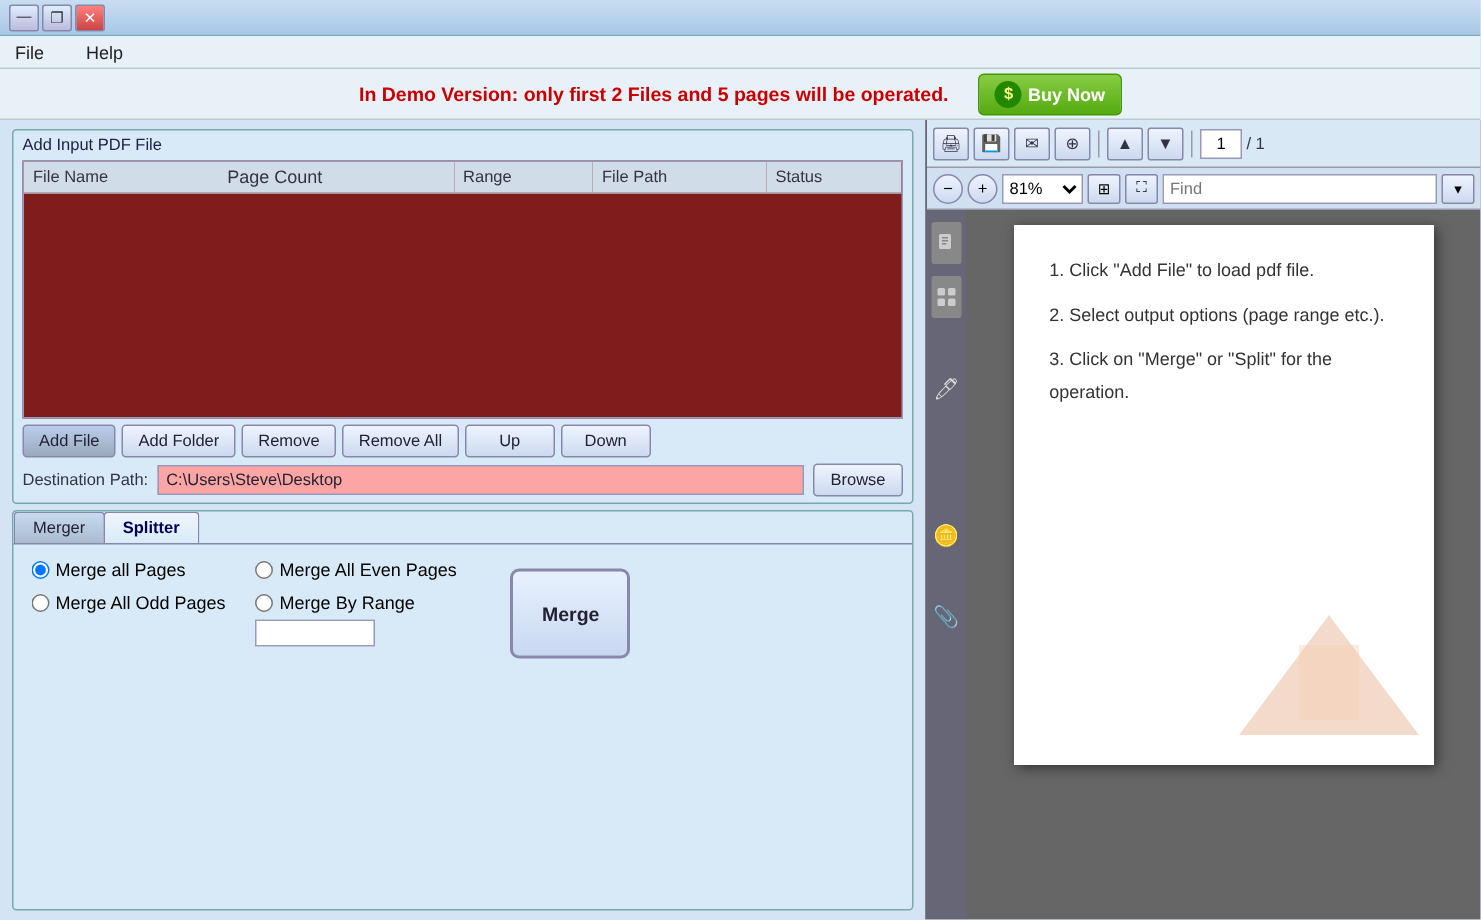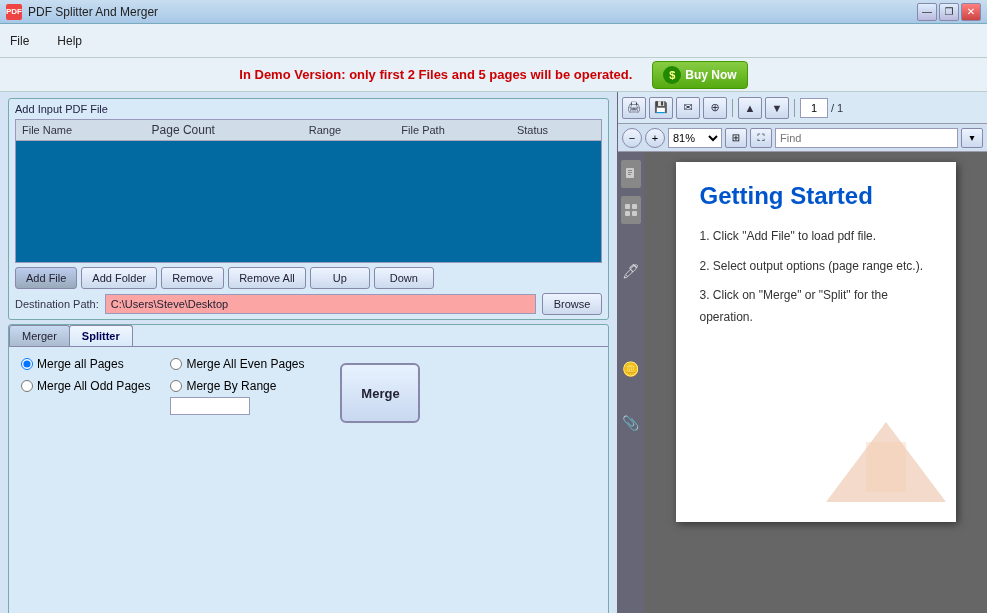--- a/index.html
+++ b/index.html
@@ -22,21 +22,21 @@
     .titlebar-btn {
       width: 20px; height: 18px; border: 1px solid #88a; border-radius: 2px;
       background: linear-gradient(to bottom, #ddeeff, #bbd);
       cursor: pointer; display: flex; align-items: center; justify-content: center;
       font-size: 10px; color: #333;
     }
     .titlebar-btn.close { background: linear-gradient(to bottom, #ff8080, #cc4444); color: white; }
 
     
     .menubar {
-      background: #e8f0f8; height: 34px; display: flex; align-items: center;
+      background: #e8f0f8; height: 22px; display: flex; align-items: center;
       padding: 0 4px; gap: 16px; border-bottom: 1px solid #bcc;
     }
     .menubar-item { cursor: pointer; padding: 2px 6px; color: #222; }
 
     
     .demo-notice {
       background: #e8f0f8; height: 34px; display: flex; align-items: center;
       justify-content: center; gap: 20px; border-bottom: 1px solid #bcc;
     }
     .demo-text { color: #cc0000; font-weight: bold; font-size: 13px; }
@@ -56,21 +56,21 @@
 
     
     .group-box {
       border: 1px solid #7aa; border-radius: 3px;
       background: #d8eaf8; padding: 4px 6px;
     }
     .group-label {
       font-size: 11px; color: #224; margin-bottom: 4px;
     }
     .file-table-wrapper {
-      background: #0369a1; border: 1px solid #99b; height: 144px; overflow-y: auto;
+      background: #7f1d1d; border: 1px solid #99b; height: 172px; overflow-y: auto;
     }
     .file-table { width: 100%; border-collapse: collapse; }
     .file-table th {
       background: #d0dde8; border-bottom: 1px solid #aab; padding: 3px 6px;
       text-align: left; font-size: 11px; color: #334; font-weight: normal;
     }
 
     
     .action-row { display: flex; gap: 4px; margin-top: 4px; }
     .btn {
@@ -170,26 +170,20 @@
     .triangle-decor {
       position: absolute; bottom: 20px; right: 10px;
       width: 120px; height: 80px; opacity: 0.4;
     }
     .side-icon { width: 22px; height: 22px; cursor: pointer; display: flex; align-items: center; justify-content: center; font-size: 14px; color: #ddd; }
   </style>
 </head>
 <body>
 
 <div class="titlebar">
-  <div class="titlebar-left">
-    <div class="titlebar-icon">
-      <span style="font-size:8px;font-weight:bold;color:white;">PDF</span>
-    </div>
-    <span class="titlebar-title">PDF Splitter And Merger</span>
-  </div>
   <div class="titlebar-controls">
     <div class="titlebar-btn">—</div>
     <div class="titlebar-btn">❐</div>
     <div class="titlebar-btn close">✕</div>
   </div>
 </div>
 
 <div class="menubar">
   <span class="menubar-item">File</span>
   <span class="menubar-item">Help</span>
@@ -344,21 +338,20 @@
         <div style="margin-top:20px;"></div>
         <div class="side-icon">🖊</div>
         <div style="margin-top:60px;"></div>
         <div class="side-icon">🪙</div>
         <div style="margin-top:16px;"></div>
         <div class="side-icon">📎</div>
       </div>
 
       <div class="viewer-scroll">
         <div class="pdf-page">
-          <div class="pdf-title">Getting Started</div>
           <div class="pdf-body">
             <p>1. Click "Add File" to load pdf file.</p>
             <p>2. Select output options (page range etc.).</p>
             <p>3. Click on "Merge" or "Split" for the operation.</p>
           </div>
 
           <svg class="triangle-decor" viewBox="0 0 120 80">
             <polygon points="60,0 120,80 0,80" fill="#cc6622" opacity="0.6"></polygon>
             <polygon points="40,20 80,20 80,70 40,70" fill="#ee8844" opacity="0.4"></polygon>
           </svg>

